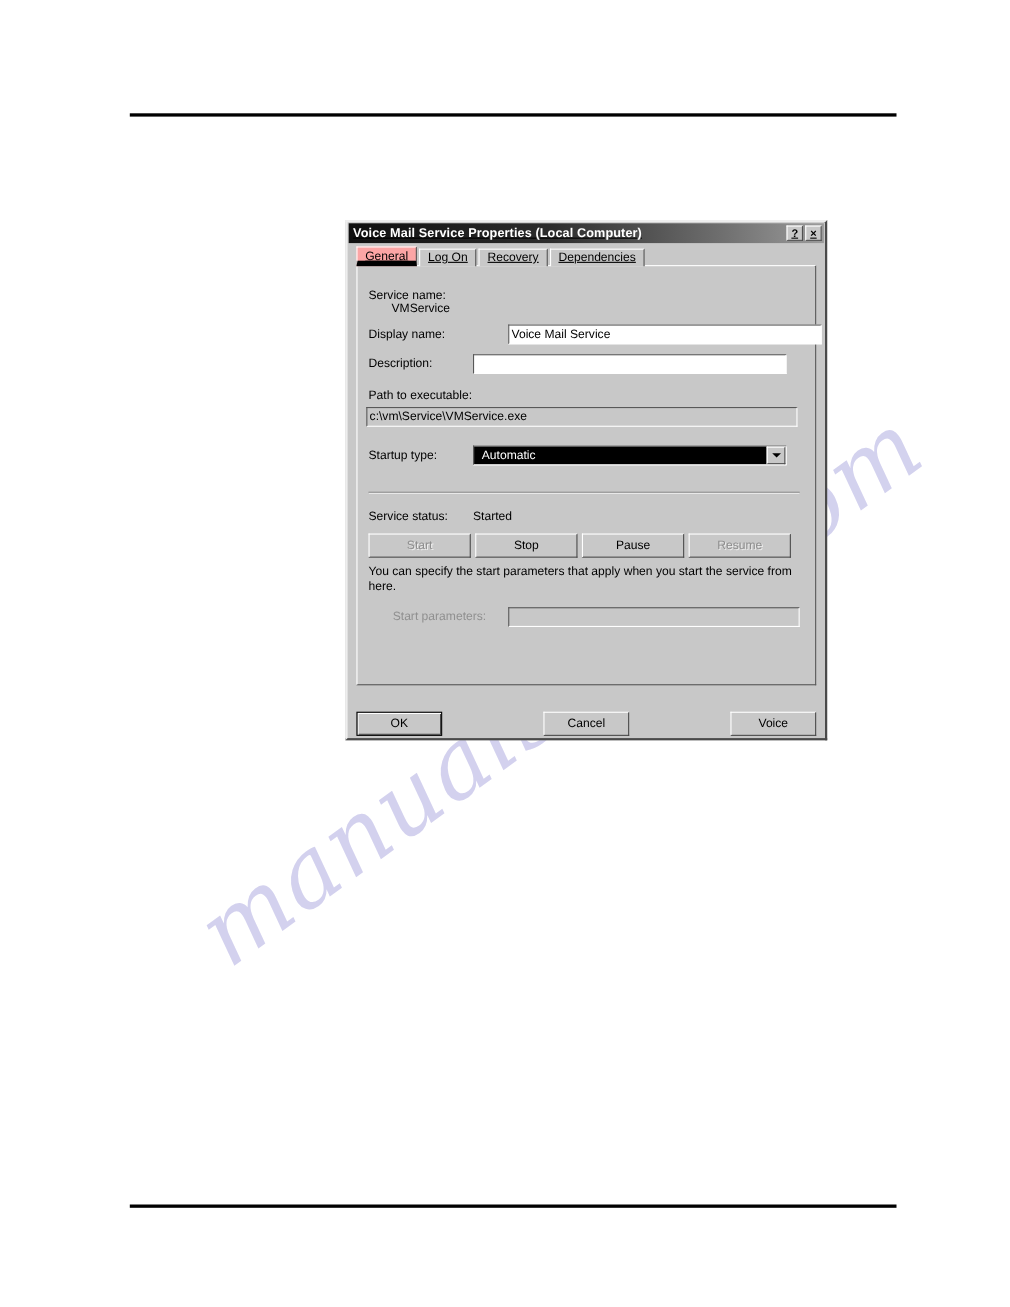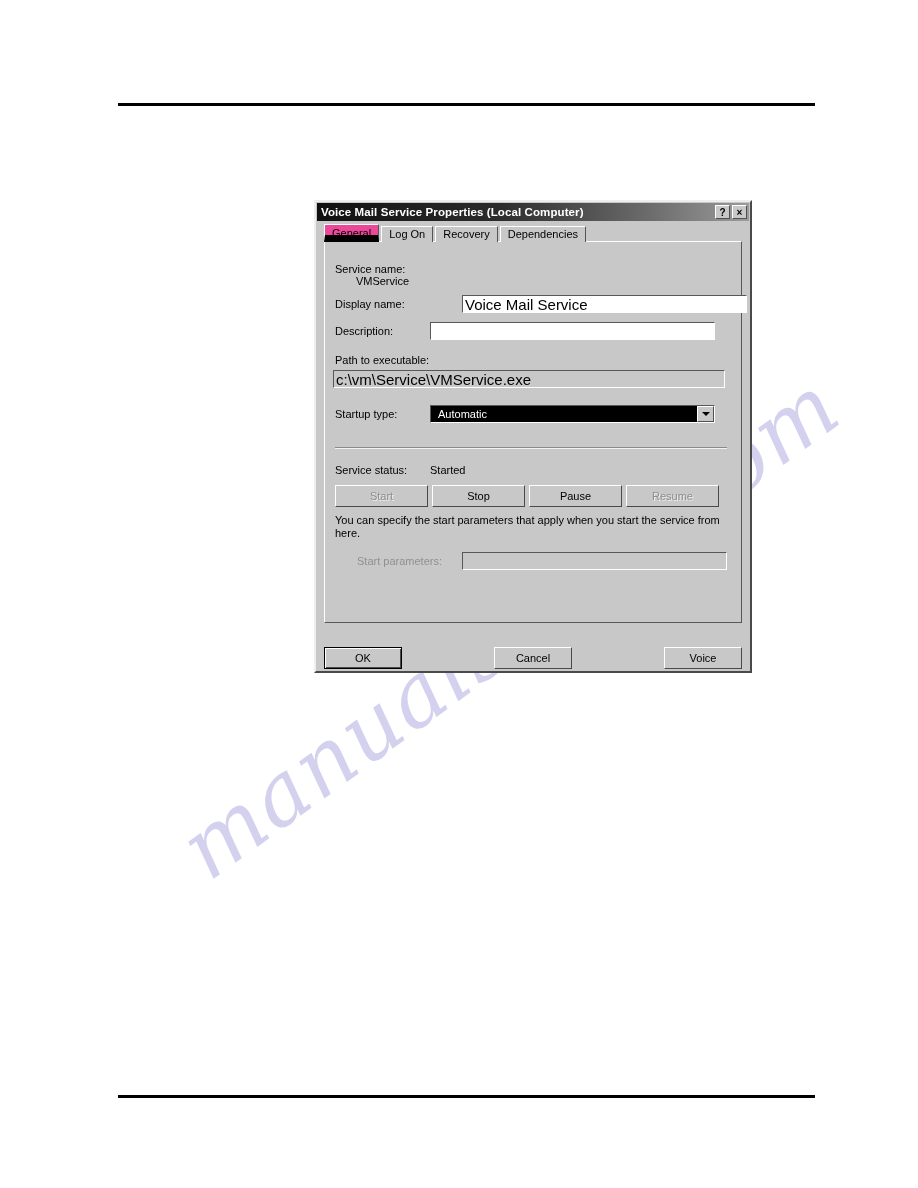--- a/index.html
+++ b/index.html
@@ -57,20 +57,21 @@
     height: 473px;
     box-sizing: border-box;
     background: #c8c8c8;
     border-top: 2px solid #eeeeee;
     border-left: 2px solid #eeeeee;
     border-right: 2px solid #4a4a4a;
     border-bottom: 2px solid #4a4a4a;
     padding: 0;
     font-size: 11px;
     color: #000000;
+    text-decoration: underline;
   }
 
   .titlebar {
     height: 18px;
     margin: 1px 1px 0 1px;
     background: linear-gradient(to right, #101010 0%, #2c2c2c 42%, #6e6e6e 78%, #9b9b9b 100%);
     display: flex;
     align-items: center;
     padding-left: 4px;
   }
@@ -124,23 +125,23 @@
     border-left: 1px solid #ffffff;
     border-right: 1px solid #555555;
     box-sizing: border-box;
     white-space: nowrap;
     cursor: default;
   }
   .tab.active {
     height: 18px;
     line-height: 17px;
     margin-top: -2px;
-    background: #ec4899;
+    background: #fca5a5;
     font-weight: normal;
-    border-bottom: 7px solid #000000;
+    border-bottom: 5px solid #000000;
   }
 
   
   .tabpanel {
     position: absolute;
     left: 8px;
     right: 8px;
     top: 39px;
     bottom: 48px;
     background: #c8c8c8;
@@ -165,21 +166,21 @@
   .static-val { font-size: 11px; }
 
   .textfield {
     box-sizing: border-box;
     background: #ffffff;
     border-top: 1px solid #585858;
     border-left: 1px solid #585858;
     border-right: 1px solid #ffffff;
     border-bottom: 1px solid #ffffff;
     font-family: "Liberation Sans", sans-serif;
-    font-size: 15px;
+    font-size: 11px;
     padding: 1px 2px;
     color: #000000;
     outline: none;
   }
   .textfield.readonly {
     background: #c8c8c8;
   }
   .textfield.disabled {
     background: #c8c8c8;
   }

